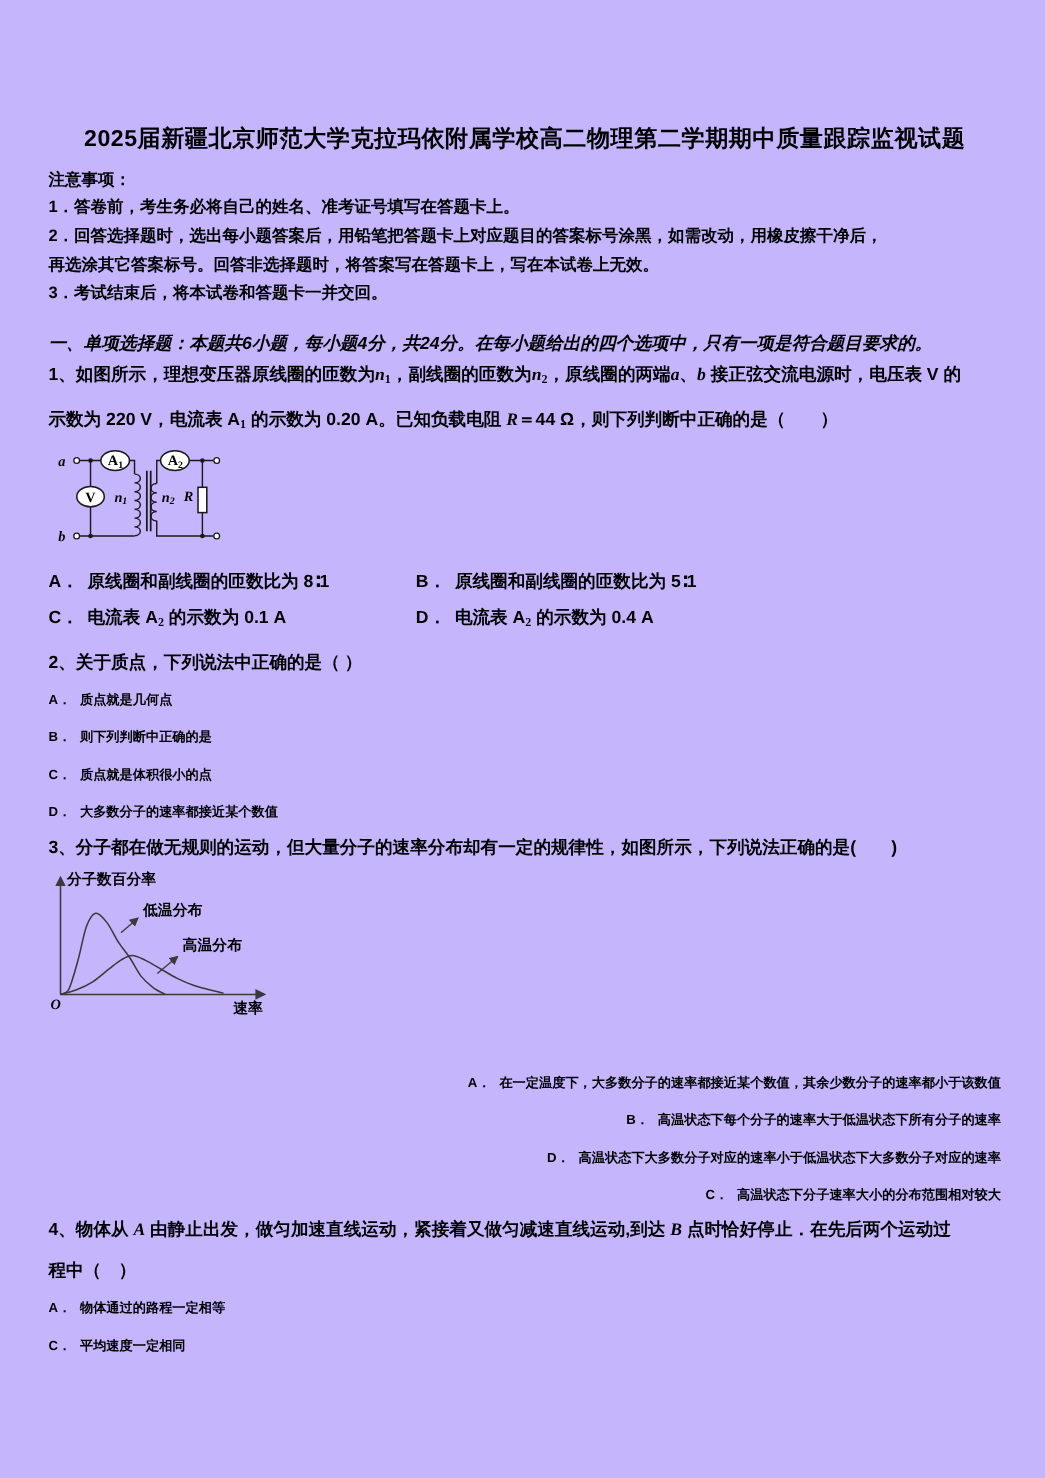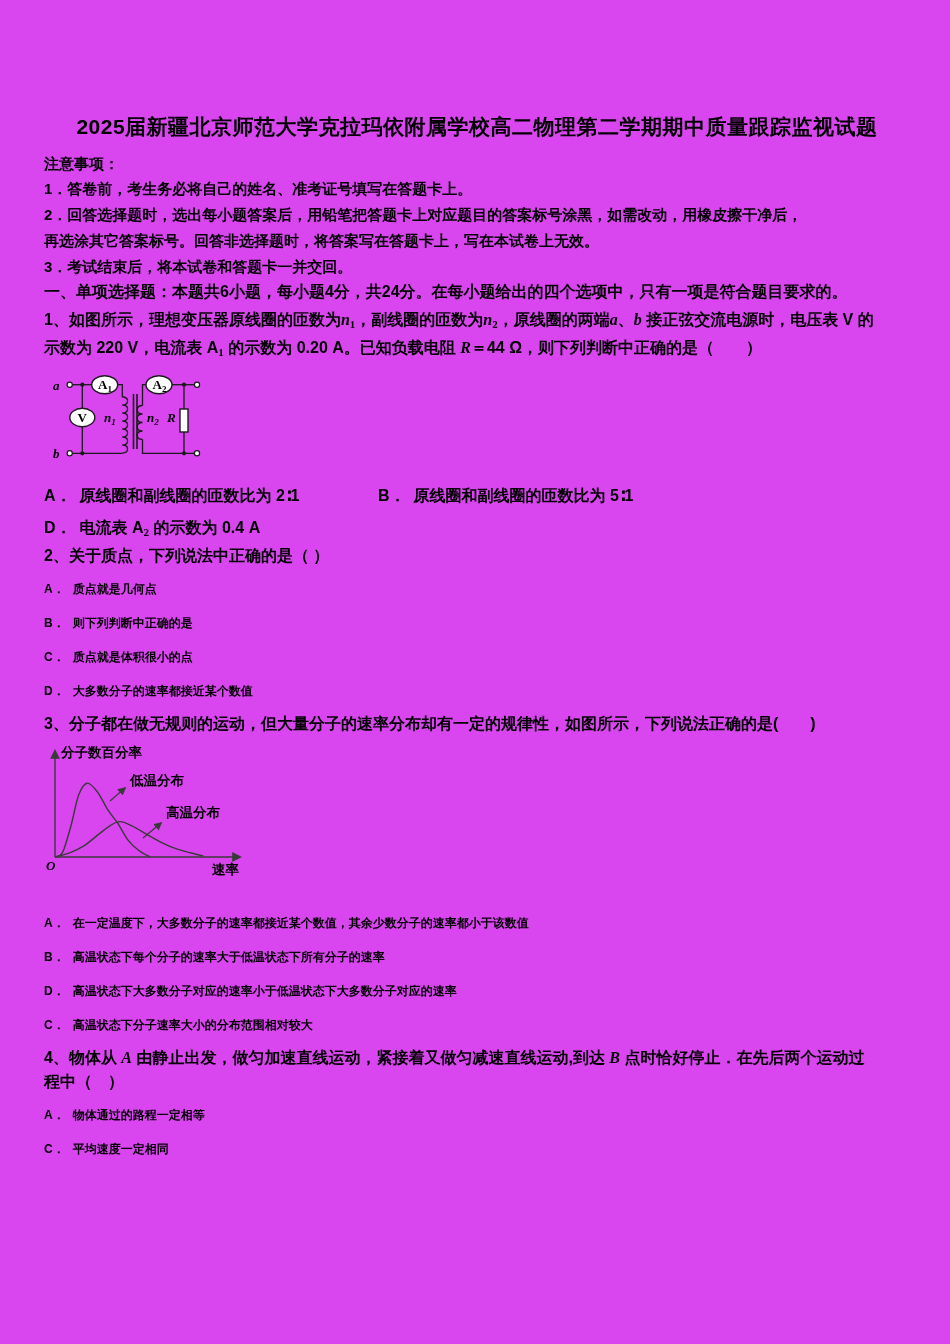--- a/index.html
+++ b/index.html
@@ -1,49 +1,49 @@
 <!DOCTYPE html>
 <html><head>
 <meta charset="utf-8">
 <style>
   html,body{margin:0;padding:0;background:#e8e8e8;}
   .page{
     position:relative;
     width:950px;height:1344px;
     margin:0 auto;
-    background:#d946ef;
+    background:#c4b5fd;
     color:#000;
     font-family:"Liberation Sans",sans-serif;
     font-weight:600;
     box-sizing:border-box;
     padding:112px 40px 0 44px;
     overflow:hidden;
   }
   .title{
     font-size:21px;font-weight:700;text-align:center;
     line-height:30px;margin:0 0 9px 0;letter-spacing:0.5px;
   }
   .note-head{font-size:15px;line-height:25px;}
   .note-line{font-size:15px;line-height:26px;}
-  .section-head{font-size:16px;line-height:24px;}
+  .section-head{font-size:16px;line-height:24px;margin-top:21px;font-style:italic;}
   .stem-line{font-size:16px;line-height:24px;}
   .mt6{margin-top:4px;}
-  .mt13{}
+  .mt13{margin-top:13px;}
   .seg-i{font-family:"Liberation Serif",serif;font-style:italic;}
   .seg-sub{font-family:"Liberation Serif",serif;font-size:11px;vertical-align:-3px;}
   .circuit-wrap{margin:5px 0 0 2px;}
   .opt-grid{
     display:grid;grid-template-columns:334px auto;
     margin-top:15px;row-gap:9px;
     font-size:16px;line-height:23px;
   }
   .opt-line{font-size:12px;line-height:34px;}
   .opt-label{margin-right:8px;}
   .opts-block{margin-top:4px;}
-  .opts-block-g{margin-top:26px;}
+  .opts-block-g{margin-top:40px;text-align:right;}
   .graph-wrap{margin:4px 0 0 0;}
   
   svg{display:block;}
   .wire{stroke:#1a1a1a;stroke-width:1.3;fill:none;}
   .wire-thick{stroke:#1a1a1a;stroke-width:1.6;fill:none;}
   .meter{stroke:#1a1a1a;stroke-width:1.4;fill:#fff;}
   .dot{fill:#1a1a1a;stroke:none;}
   .term{stroke:#1a1a1a;stroke-width:1.2;fill:#fff;}
   .clabel{font-family:"Liberation Serif",serif;font-weight:700;font-size:13px;fill:#000;}
   .clabel-i{font-family:"Liberation Serif",serif;font-weight:700;font-style:italic;font-size:13px;fill:#000;}
@@ -118,22 +118,23 @@
         <text class="clabel-i" x="121" y="52.5">R</text>
         <line class="wire" x1="138" y1="63" x2="138" y2="84.3"></line>
 
         <polyline class="wire" points="96.5,70.5 96.5,84.3 148,84.3"></polyline>
         <circle class="dot" cx="138" cy="84.3" r="2.1"></circle>
         <circle class="term" cx="151" cy="84.3" r="2.6"></circle>
       </svg>
     </div>
 
     <div class="opt-grid">
-      <div><span class="opt-label">A．</span><span><span>原线圈和副线圈的匝数比为 2∶1</span></span></div>
+      <div><span class="opt-label">A．</span><span><span>原线圈和副线圈的匝数比为 8∶1</span></span></div>
       <div><span class="opt-label">B．</span><span><span>原线圈和副线圈的匝数比为 5∶1</span></span></div>
+      <div><span class="opt-label">C．</span><span><span>电流表 A</span><span class="seg-sub">2</span><span> 的示数为 0.1 A</span></span></div>
       <div><span class="opt-label">D．</span><span><span>电流表 A</span><span class="seg-sub">2</span><span> 的示数为 0.4 A</span></span></div>
     </div>
   </div>
 
   <div>
     <div class="stem-line mt13">2、关于质点，下列说法中正确的是（ ）</div>
     <div class="opts-block">
       <div class="opt-line"><span class="opt-label">A．</span><span>质点就是几何点</span></div>
       <div class="opt-line"><span class="opt-label">B．</span><span>则下列判断中正确的是</span></div>
       <div class="opt-line"><span class="opt-label">C．</span><span>质点就是体积很小的点</span></div>

